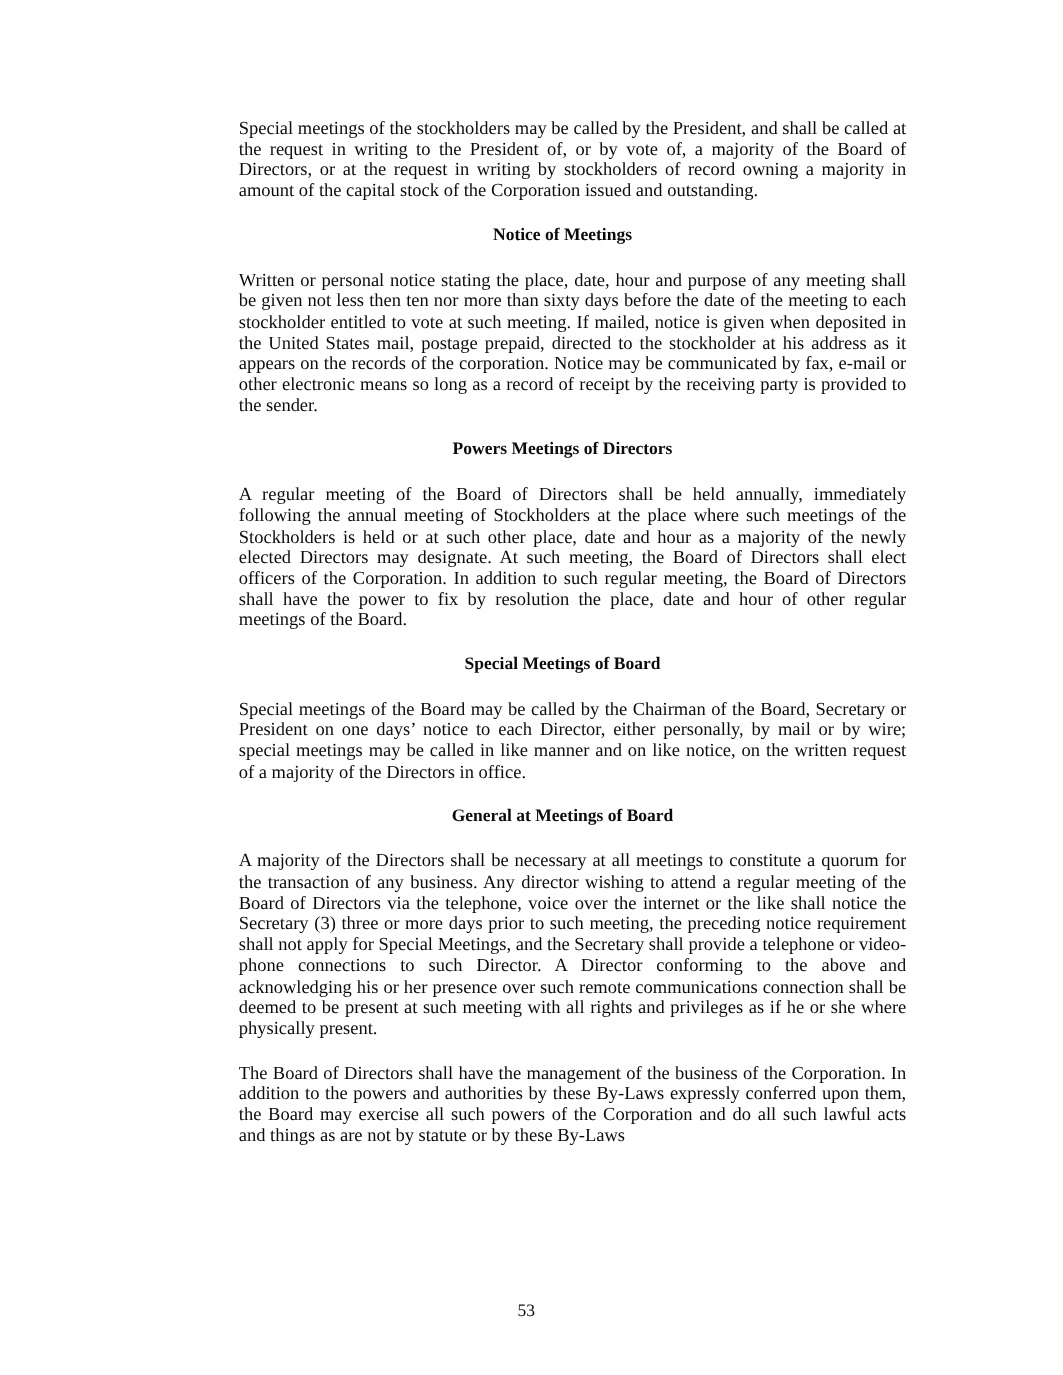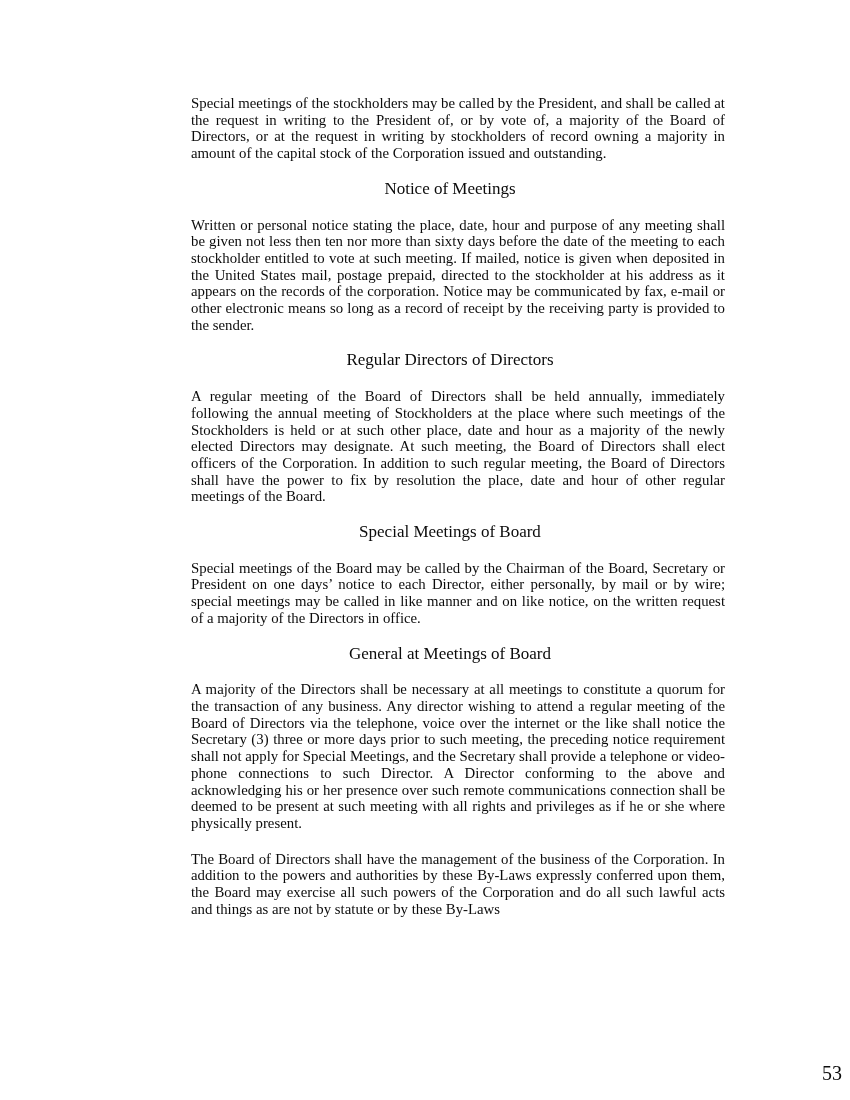--- a/index.html
+++ b/index.html
@@ -24,49 +24,49 @@
     line-height: 16.7px;
   }
   .para {
     margin: 0 0 19px 16px;
     text-align: justify;
     text-align-last: left;
   }
   .heading {
     margin: 0 0 19px 0;
     text-align: center;
-    font-weight: normal;
-    font-size: 17px;
+    font-weight: bold;
+    font-size: 14px;
     line-height: 16.7px;
   }
   .extra-space {
     text-align: center;
   }
   .page-footer {
     position: absolute;
-    top: 1065px;
+    top: 1042px;
     left: 0;
     width: 842px;
-    text-align: right;
-    font-size: 20px;
+    text-align: center;
+    font-size: 14px;
     line-height: 16.7px;
   }
 </style>
 </head>
 <body>
 
 <div class="doc-content">
 
   <p class="para">Special meetings of the stockholders may be called by the President, and shall be called at the request in writing to the President of, or by vote of, a majority of the Board of Directors, or at the request in writing by stockholders of record owning a majority in amount of the capital stock of the Corporation issued and outstanding.</p>
 
   <h2 class="heading">Notice of Meetings</h2>
 
   <p class="para">Written or personal notice stating the place, date, hour and purpose of any meeting shall be given not less then ten nor more than sixty days before the date of the meeting to each stockholder entitled to vote at such meeting. If mailed, notice is given when deposited in the United States mail, postage prepaid, directed to the stockholder at his address as it appears on the records of the corporation. Notice may be communicated by fax, e-mail or other electronic means so long as a record of receipt by the receiving party is provided to the sender.</p>
 
-  <h2 class="heading">Regular Directors of Directors</h2>
+  <h2 class="heading">Powers Meetings of Directors</h2>
 
   <p class="para">A regular meeting of the Board of Directors shall be held annually, immediately following the annual meeting of Stockholders at the place where such meetings of the Stockholders is held or at such other place, date and hour as a majority of the newly elected Directors may designate. At such meeting, the Board of Directors shall elect officers of the Corporation. In addition to such regular meeting, the Board of Directors shall have the power to fix by resolution the place, date and hour of other regular meetings of the Board.</p>
 
   <h2 class="heading extra-space">Special Meetings of Board</h2>
 
   <p class="para">Special meetings of the Board may be called by the Chairman of the Board, Secretary or President on one days’ notice to each Director, either personally, by mail or by wire; special meetings may be called in like manner and on like notice, on the written request of a majority of the Directors in office.</p>
 
   <h2 class="heading">General at Meetings of Board</h2>
 
   <p class="para">A majority of the Directors shall be necessary at all meetings to constitute a quorum for the transaction of any business. Any director wishing to attend a regular meeting of the Board of Directors via the telephone, voice over the internet or the like shall notice the Secretary (3) three or more days prior to such meeting, the preceding notice requirement shall not apply for Special Meetings, and the Secretary shall provide a telephone or video-phone connections to such Director. A Director conforming to the above and acknowledging his or her presence over such remote communications connection shall be deemed to be present at such meeting with all rights and privileges as if he or she where physically present.</p>

